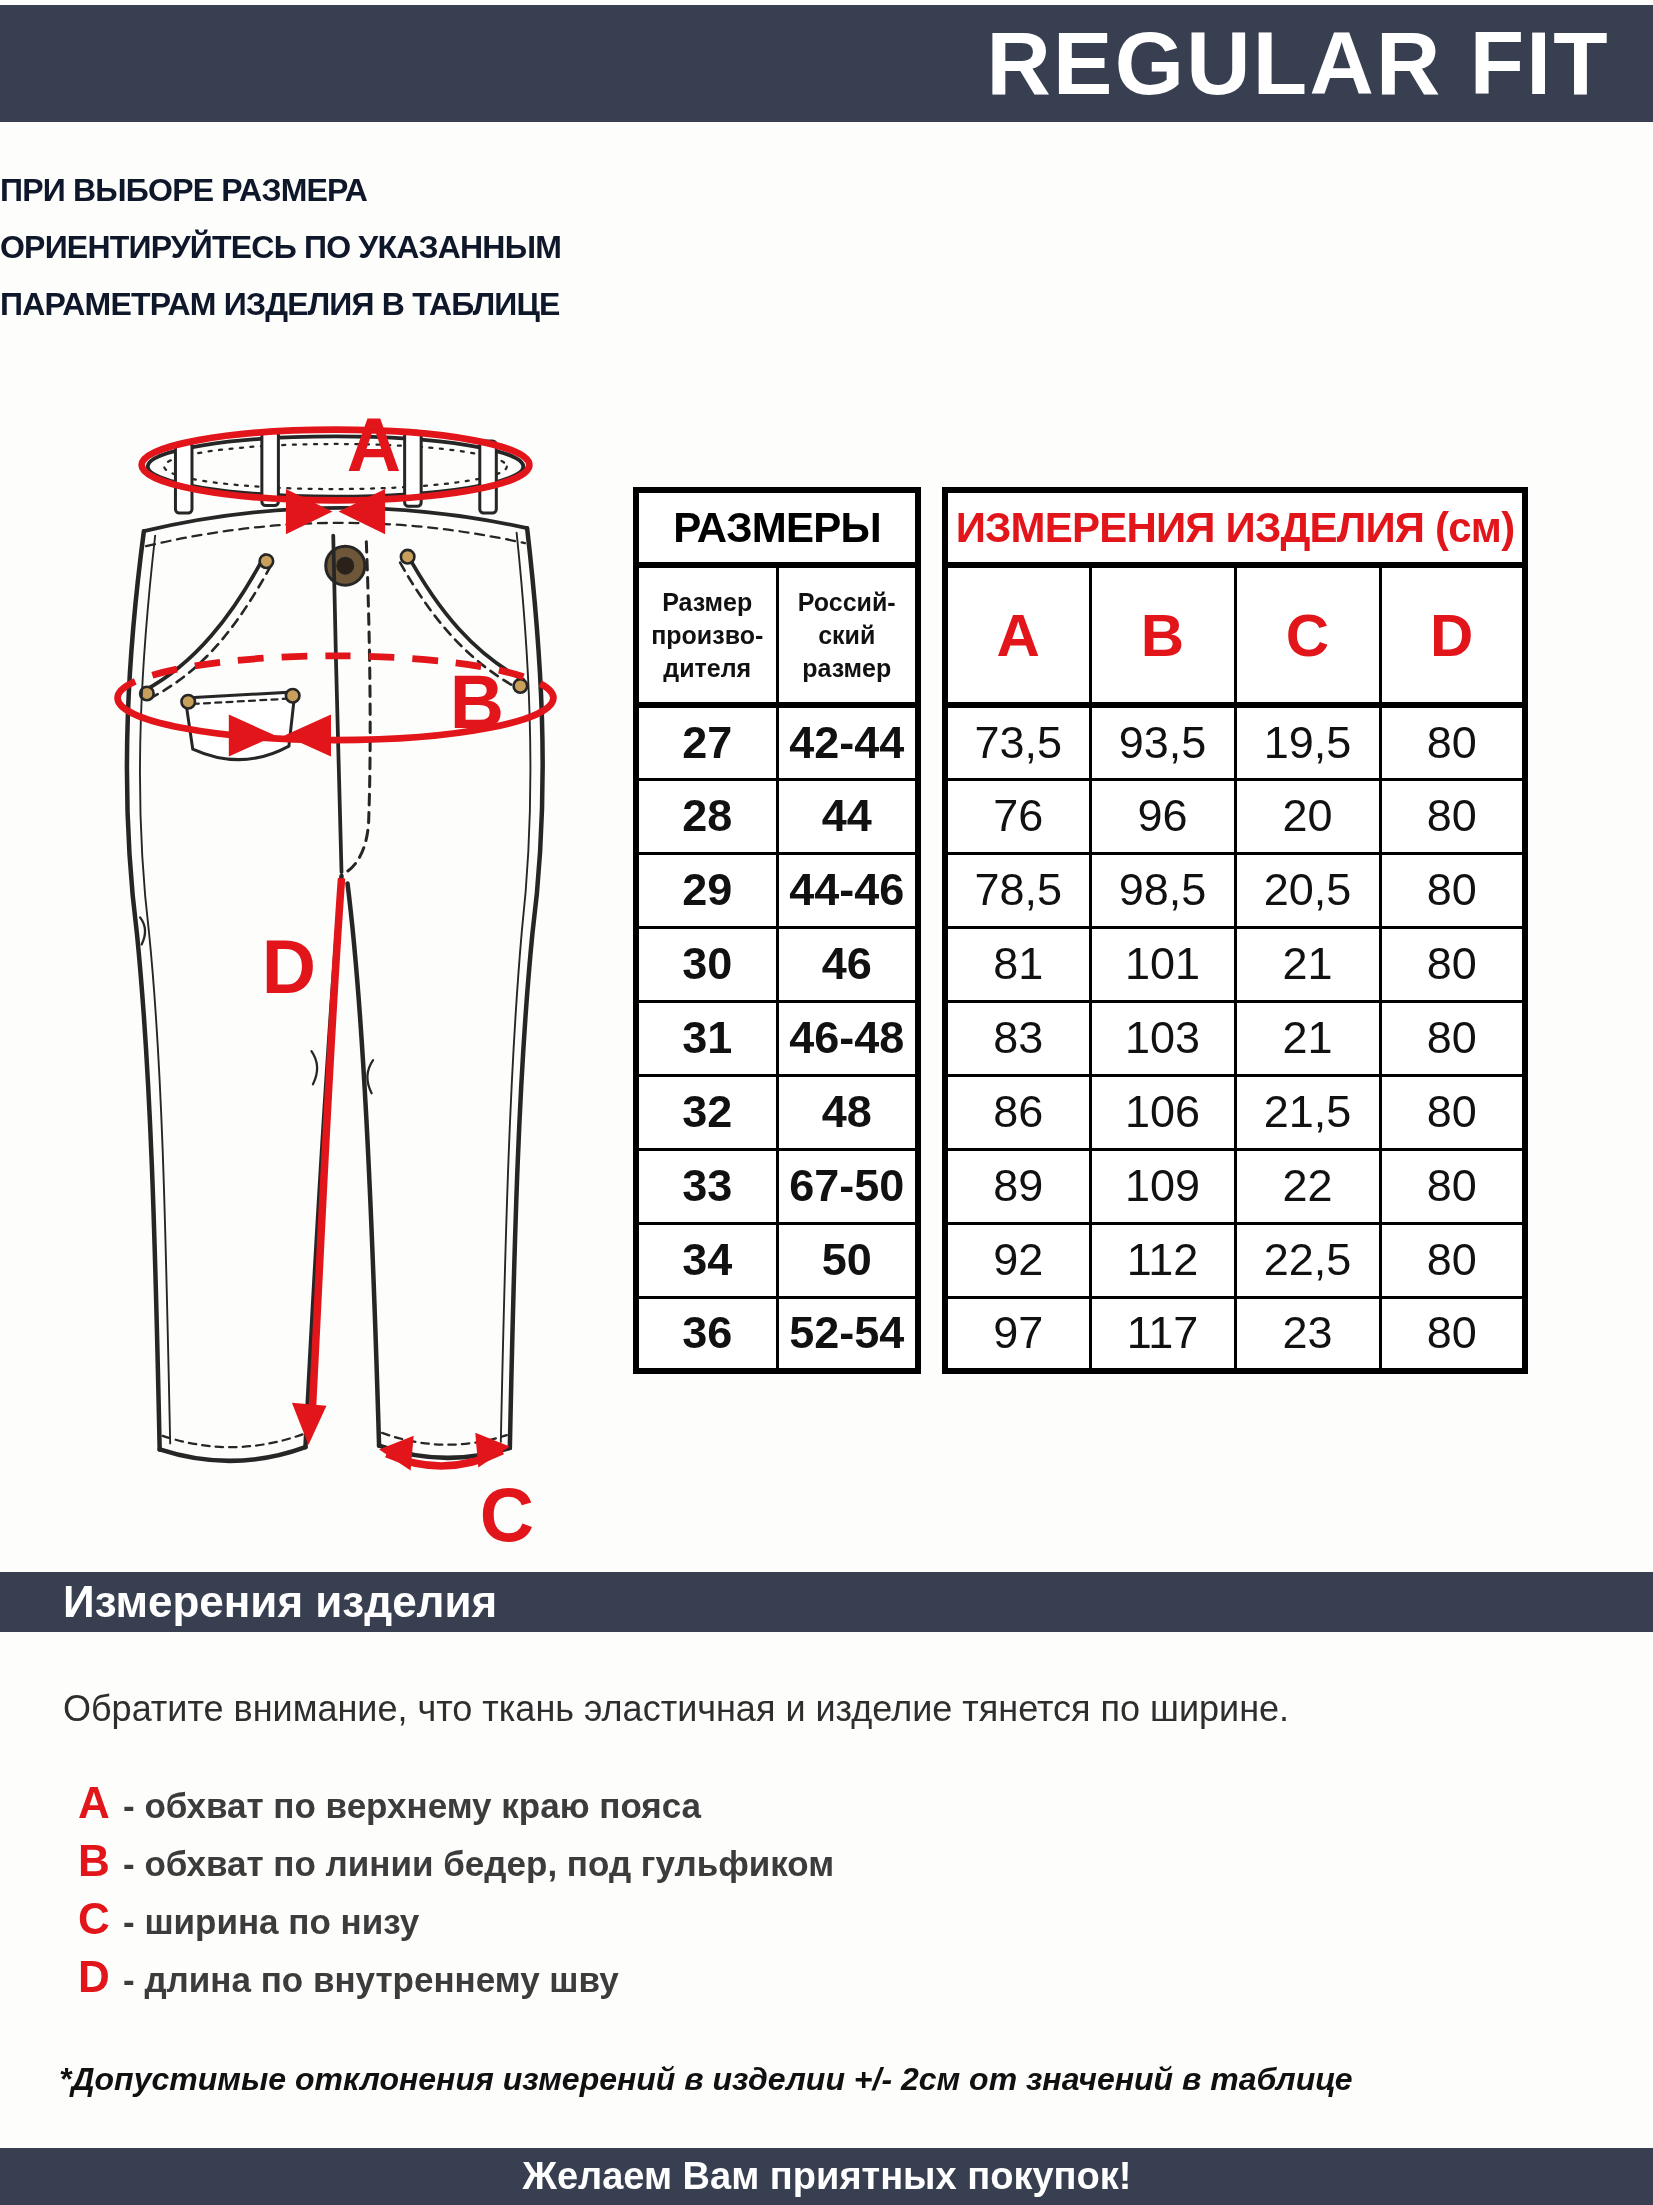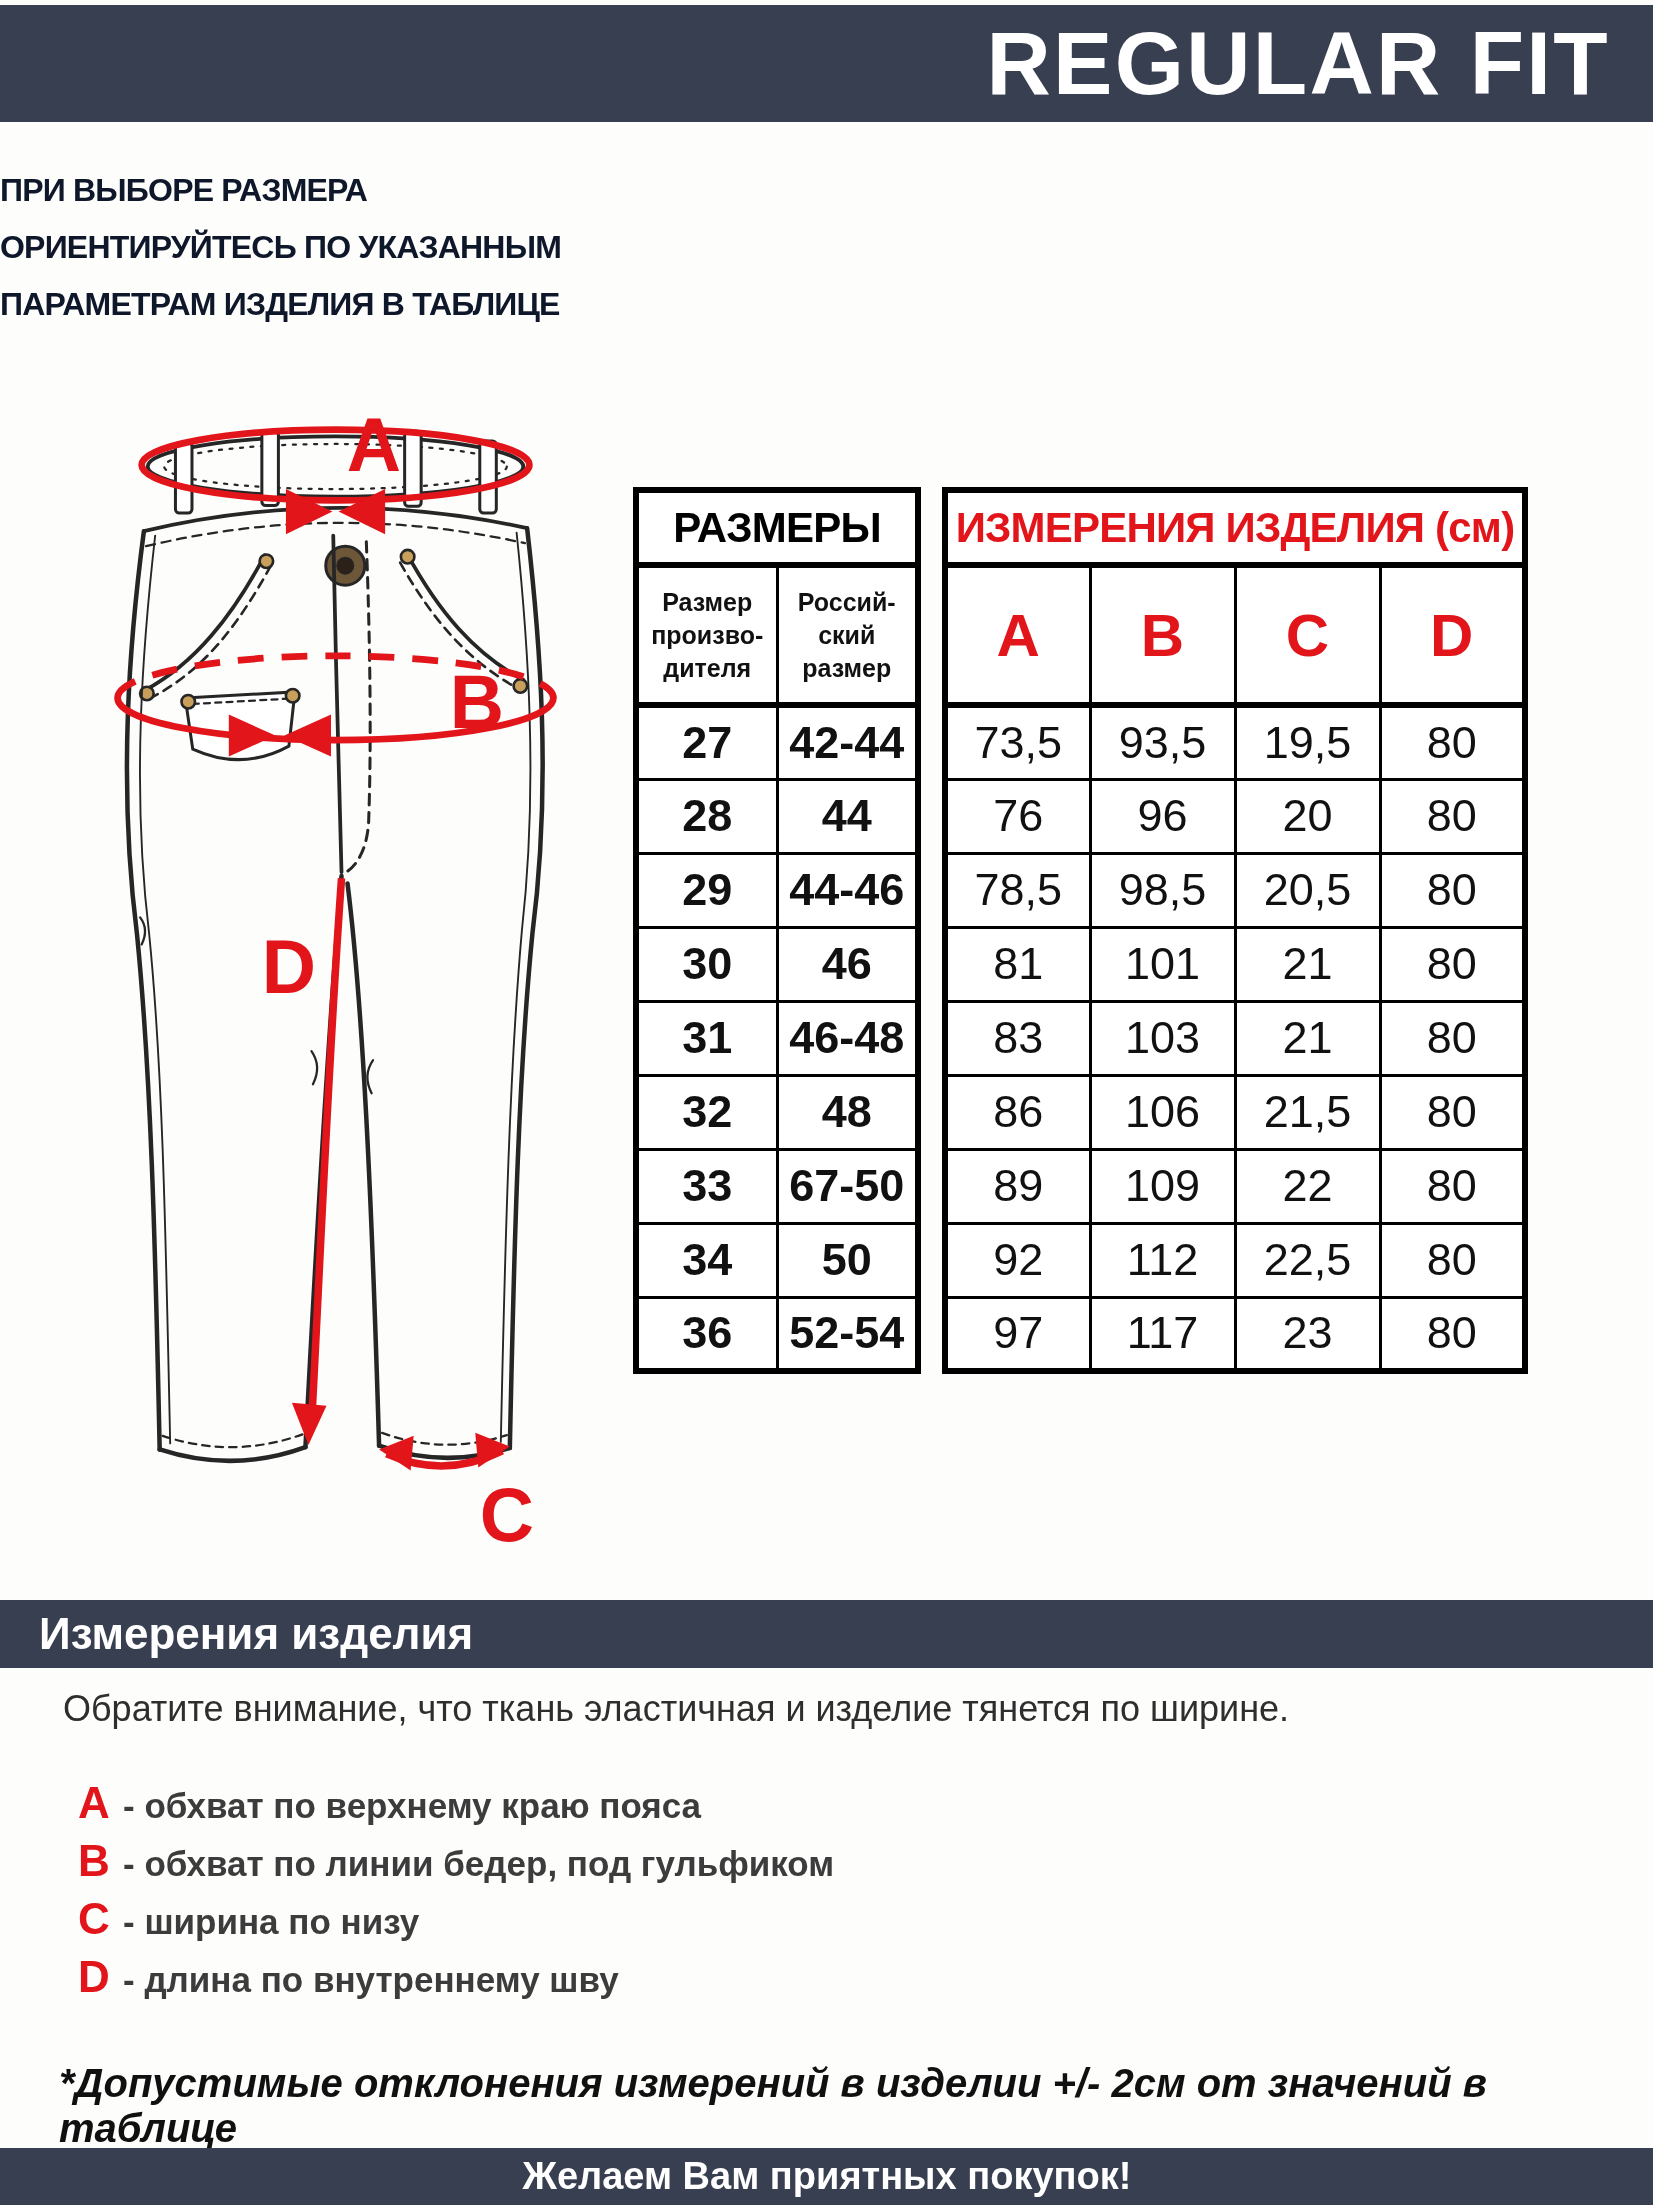--- a/index.html
+++ b/index.html
@@ -31,29 +31,29 @@
   tr.head th{border-bottom-width:6.8px;}
   tr.sub th{border-bottom-width:6.8px;}
   .t-head{font-size:42px;font-weight:bold;color:#000;letter-spacing:-0.8px;font-stretch:condensed;}
   .t-head-red{font-size:42px;font-weight:bold;color:#e2151b;letter-spacing:-0.8px;font-stretch:condensed;}
   .sub-multi{font-size:25px;font-weight:bold;line-height:1.32;white-space:pre-line;font-stretch:condensed;}
   .abcd{font-size:60px;font-weight:bold;color:#e2151b;}
   td.sz-val{font-size:45px;font-weight:bold;font-stretch:condensed;}
   td.m-val{font-size:45px;font-weight:normal;font-stretch:condensed;}
 
   
-  .section-bar{position:absolute;left:0;top:1572px;width:100%;height:68px;background:#383f50;
-               display:flex;align-items:center;box-sizing:border-box;padding-left:39px;margin-top:28px;}
+  .section-bar{position:absolute;left:0;top:1572px;width:100%;height:60px;background:#383f50;
+               display:flex;align-items:center;box-sizing:border-box;padding-left:63px;}
   .section-bar-title{color:#fff;font-size:44px;font-weight:bold;font-stretch:condensed;}
   .note{position:absolute;left:63px;top:1688px;font-size:36px;color:#2e2e2e;font-stretch:condensed;}
   .legend{position:absolute;left:78px;top:1778px;}
   .legend-item{display:flex;align-items:baseline;height:58px;}
   .legend-letter{font-size:44px;font-weight:bold;color:#e2151b;min-width:39px;}
   .legend-text{font-size:35px;font-weight:bold;color:#3c3c3c;margin-left:6px;font-stretch:condensed;}
-  .disclaimer{position:absolute;left:59px;top:2061px;font-size:40px;font-weight:bold;font-style:italic;
+  .disclaimer{position:absolute;left:59px;top:2061px;font-size:32px;font-weight:bold;font-style:italic;
               color:#101010;font-stretch:condensed;}
 
   
   .bottombar{position:absolute;left:0;top:2148px;width:100%;height:57px;background:#383f50;
              display:flex;align-items:center;justify-content:center;}
   .bottombar-txt{color:#fff;font-size:38px;font-weight:bold;font-stretch:condensed;}
 </style>
 </head>
 <body>
 

